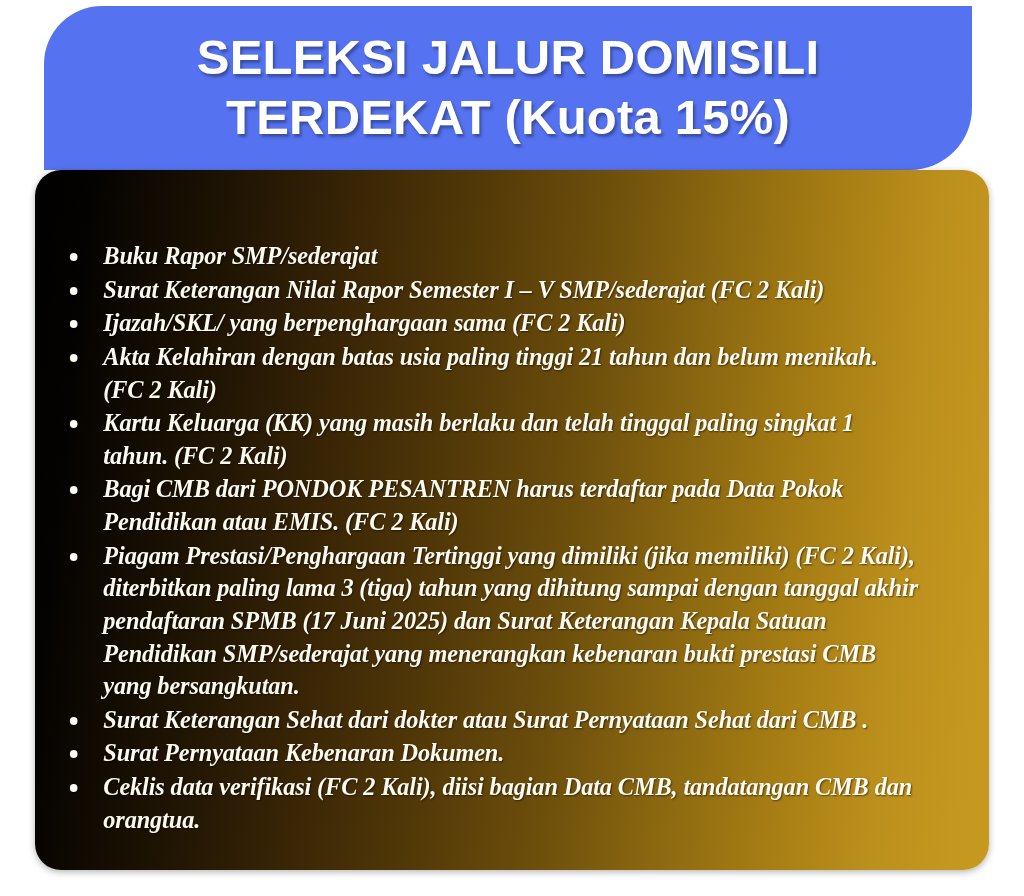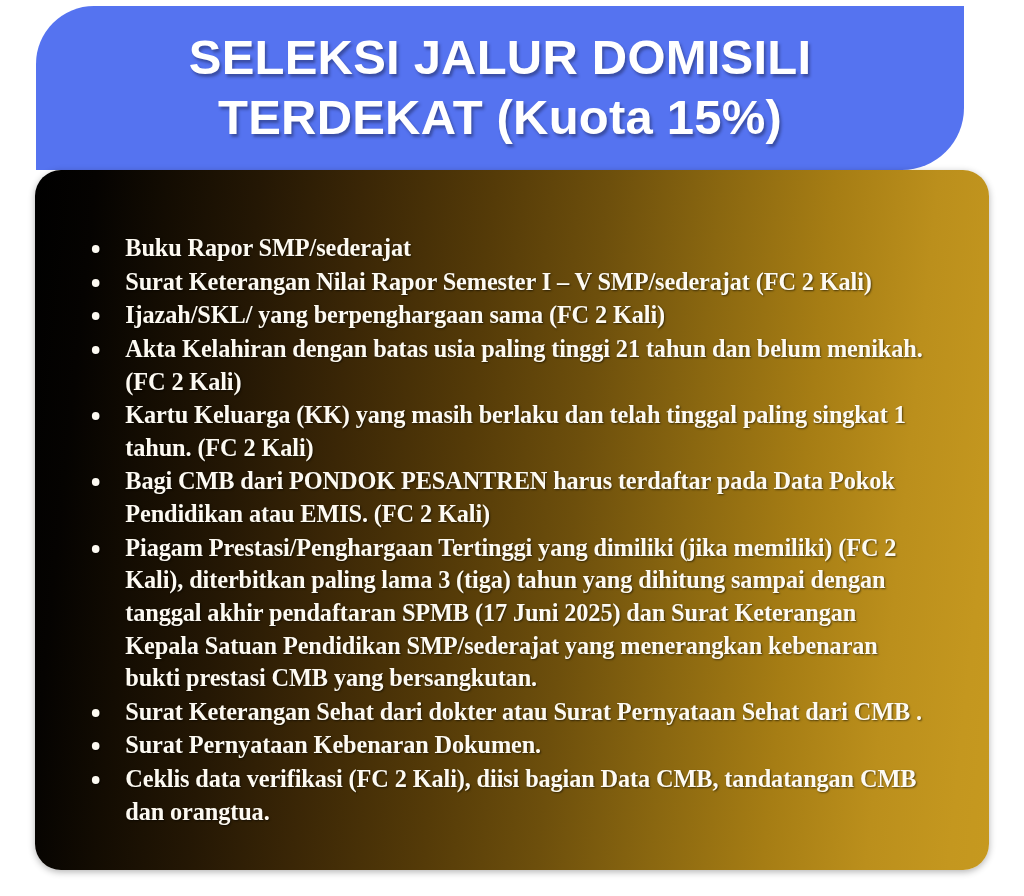--- a/index.html
+++ b/index.html
@@ -17,21 +17,21 @@
   #poster {
     position: relative;
     width: 1024px;
     height: 896px;
     background: #ffffff;
   }
 
   
   #header-banner {
     position: absolute;
-    left: 36px;
+    left: 44px;
     top: 6px;
     width: 928px;
     height: 164px;
     background: #5573f0;
     border-top-left-radius: 58px;
     border-top-right-radius: 0px;
     border-bottom-right-radius: 62px;
     border-bottom-left-radius: 0px;
     box-sizing: border-box;
     display: flex;
@@ -75,23 +75,24 @@
         #bb8f1c 88%,
         #c4971f 96%,
         #c6991f 100%);
     box-shadow: 0 2px 7px rgba(0, 0, 0, 0.30);
     overflow: hidden;
     box-sizing: border-box;
   }
 
   #requirements-list {
     list-style: none;
-    margin: 0;
-    padding: 62px 18px 0 54px;
+    margin: 8px;
+    padding: 62px 18px 0 24px;
     box-sizing: border-box;
+    font-style: italic;
   }
 
   .requirement-item {
     position: relative;
     color: #fdfaf2;
     font-family: "Liberation Serif", serif;
     font-weight: bold;
     font-size: 25.5px;
     line-height: 1.28;
     padding-left: 38px;

